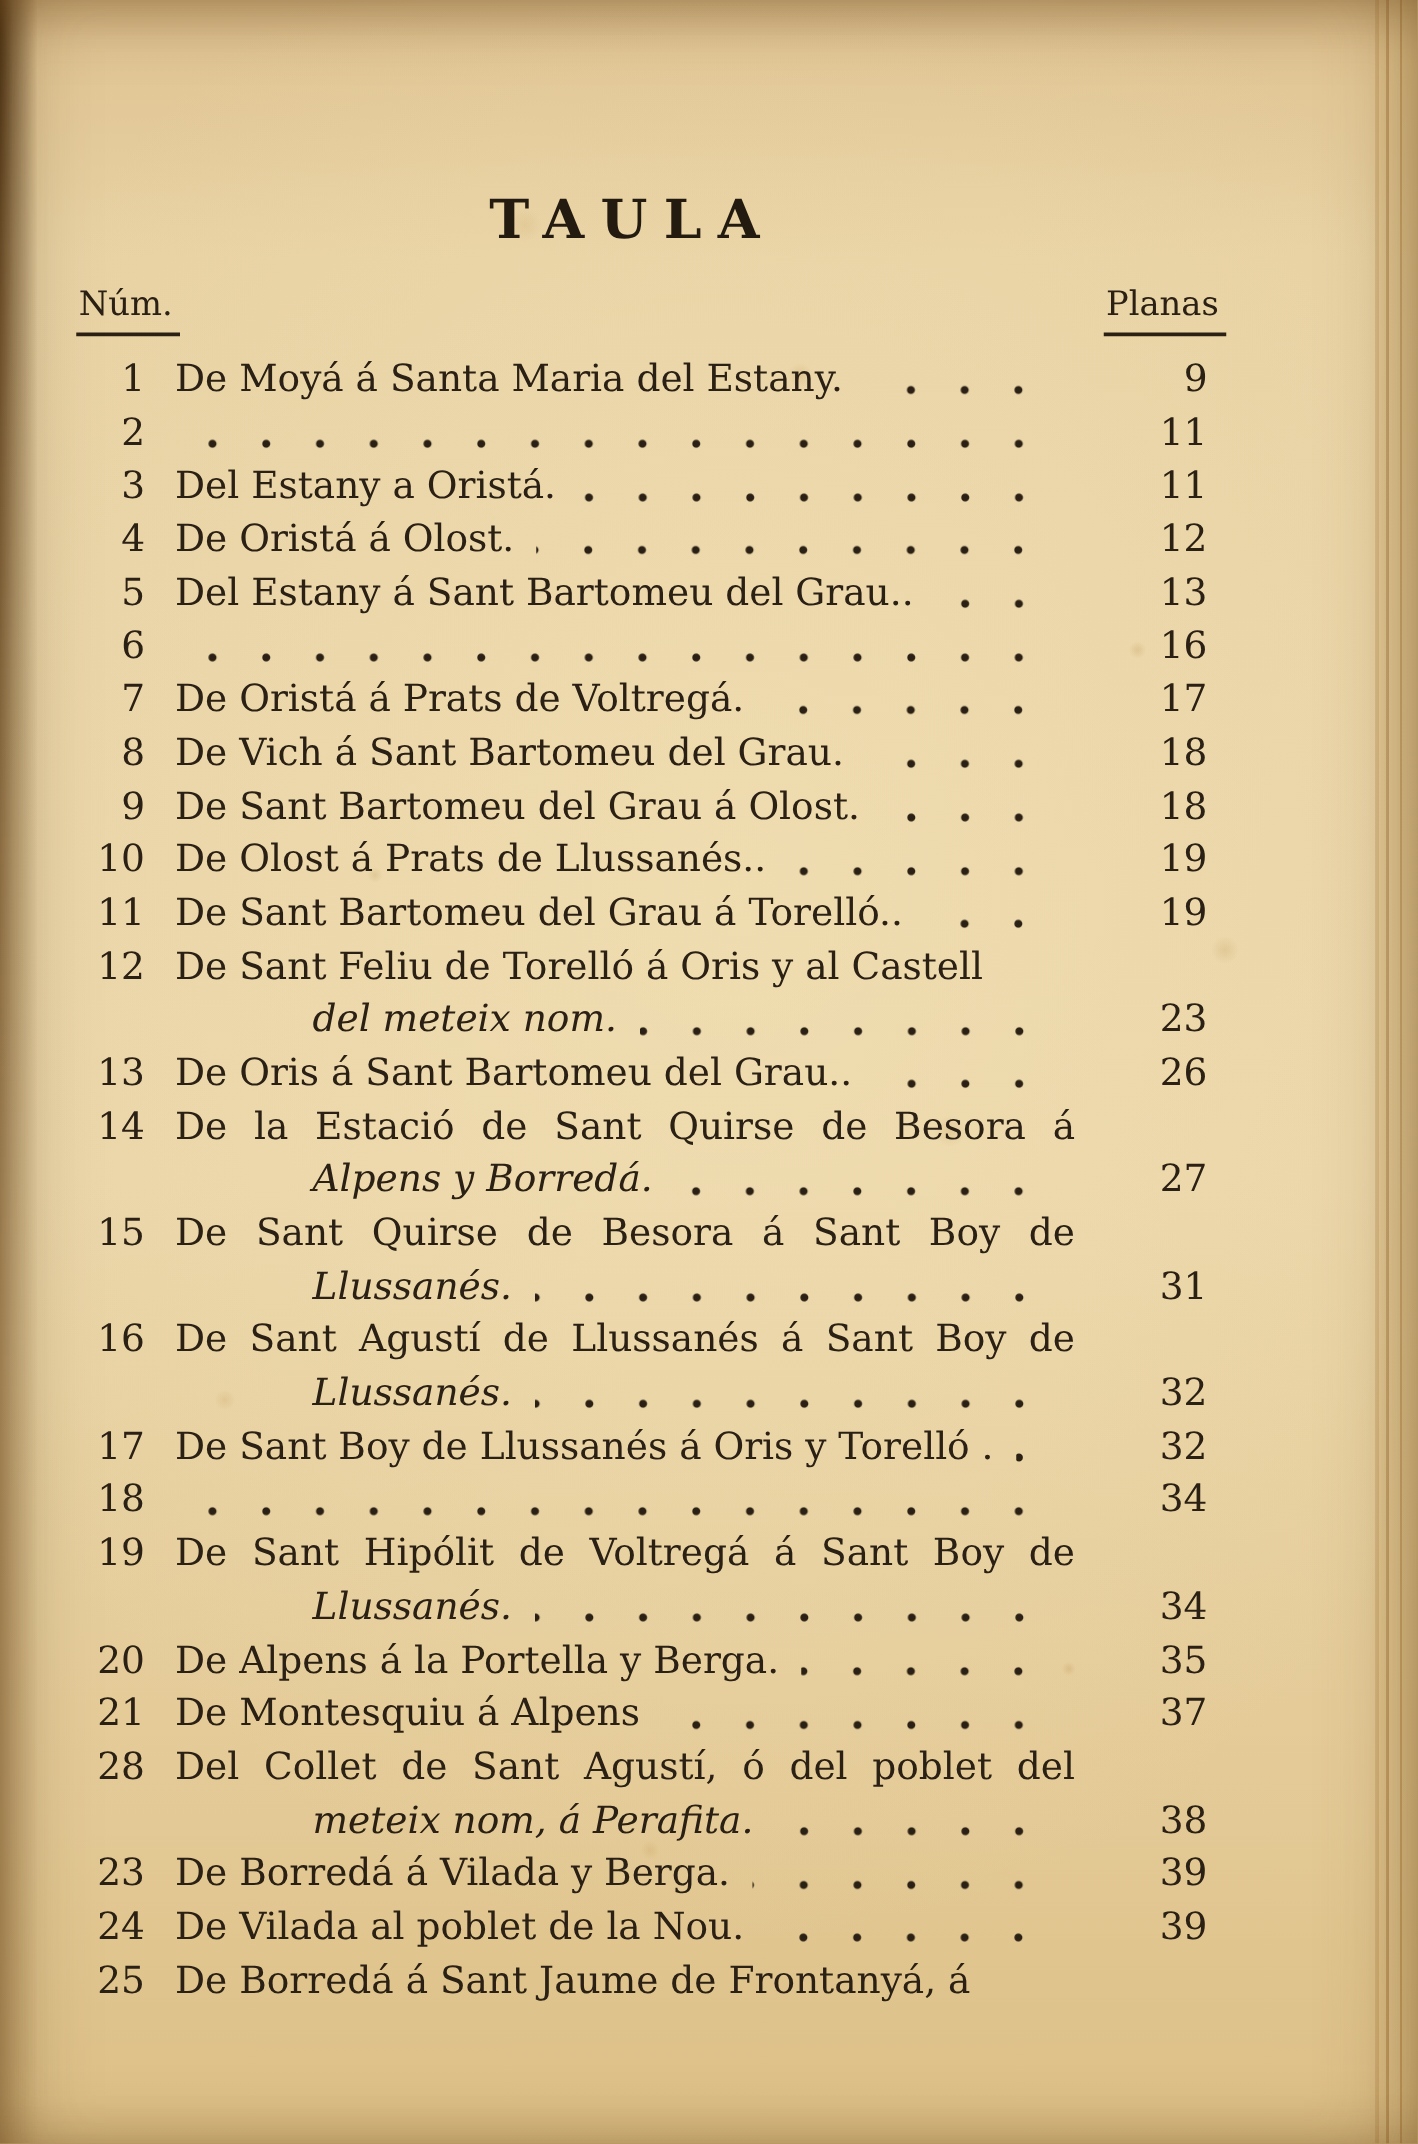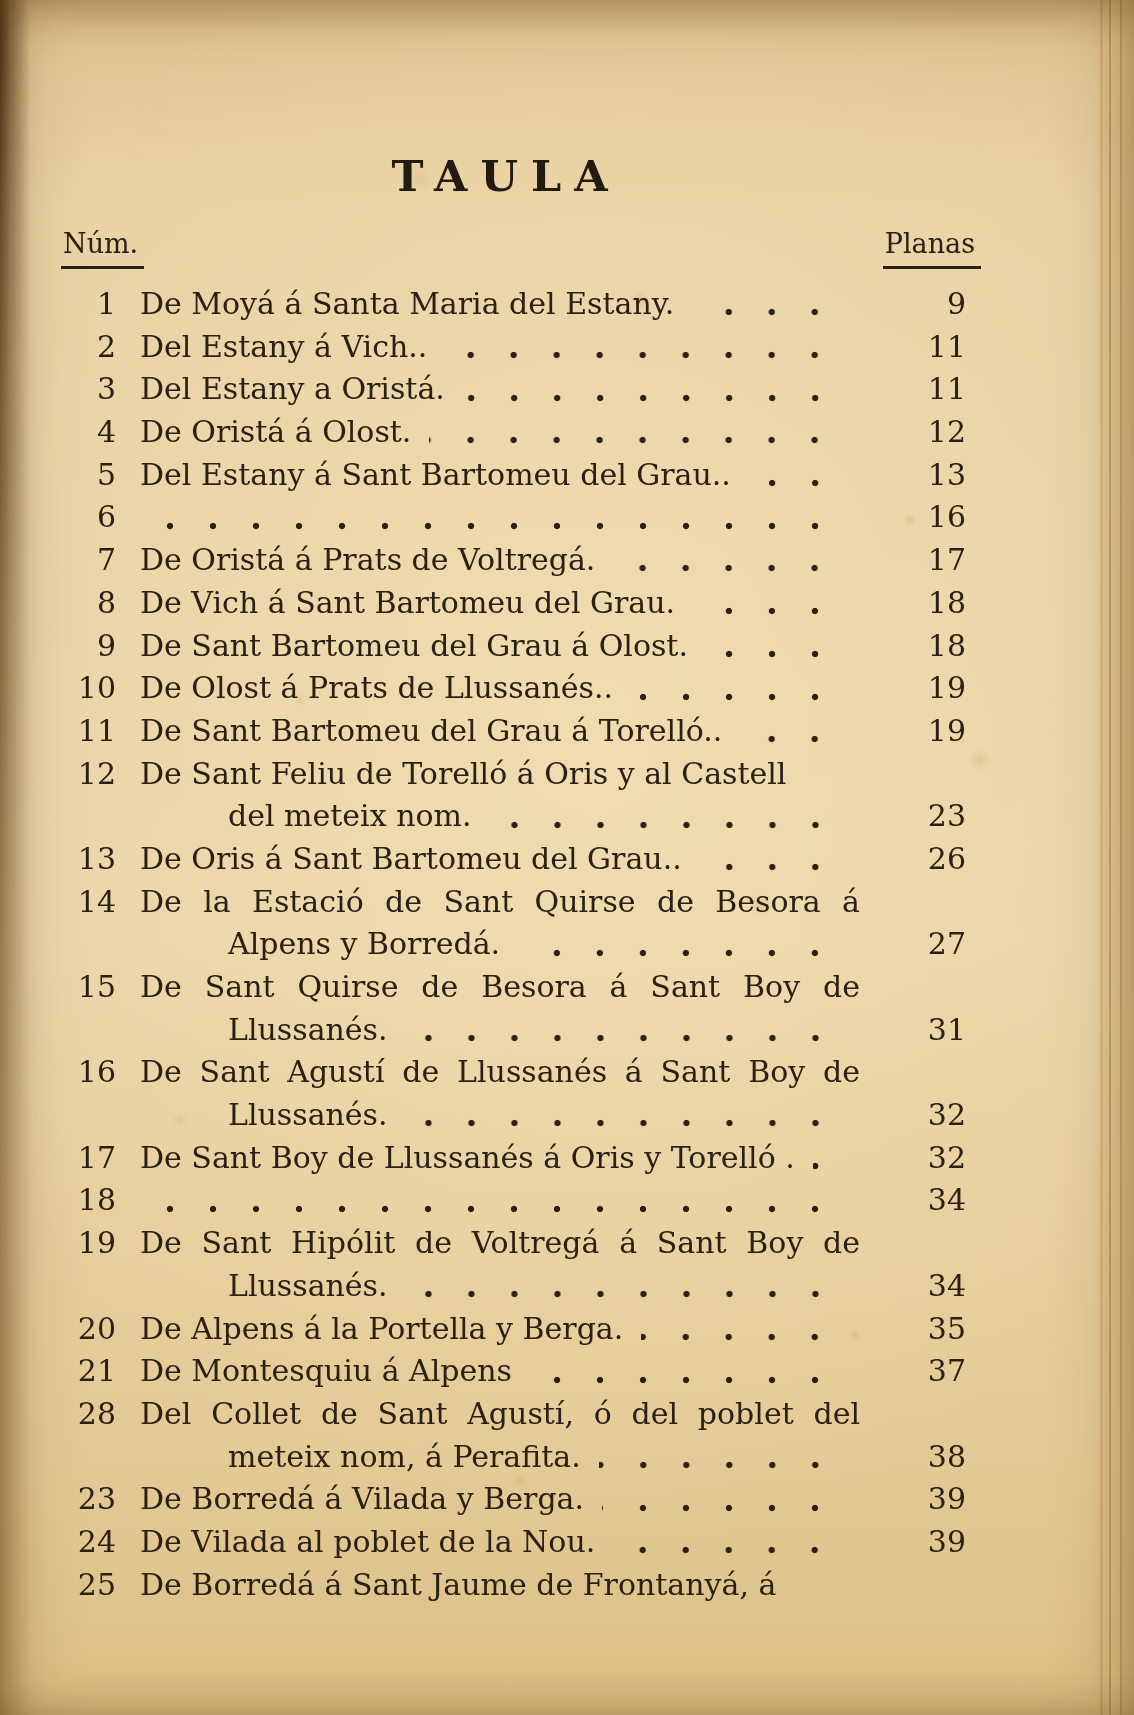--- a/index.html
+++ b/index.html
@@ -73,21 +73,21 @@
     margin-left:15px;
   }
   .col-h{border-bottom:3px solid #2b2014;padding:0 6px 7px 2px;}
   .toc{
     position:absolute;left:46px;top:286px;width:920px;
     font-size:30px;
   }
   .line{display:flex;align-items:baseline;height:42.7px;white-space:nowrap;}
   .num{flex:0 0 70px;text-align:right;padding-right:24px;box-sizing:content-box;}
   .txt{flex:0 0 auto;}
-  .txt.indent{margin-left:88px;}
+  .txt.indent{margin-left:110px;font-style:italic;}
   .txt.just{flex:1 1 auto;text-align:justify;text-align-last:justify;padding-right:48px;white-space:normal;}
   .spacer{flex:1 1 auto;}
   .leader{
     flex:1 1 auto;align-self:center;height:10px;
     margin:0 55px 0 18px;transform:translateY(5px);
     background-image:radial-gradient(circle at 5px 5px, #2b2014 2.7px, rgba(0,0,0,0) 3.6px);
     background-size:43px 10px;background-repeat:repeat-x;background-position:right center;
   }
   .pagenum{flex:0 0 58px;text-align:right;}
 </style>
@@ -109,21 +109,20 @@
         <div class="line">
           <span class="num">1</span>
           <span class="txt">De Moyá á Santa Maria del Estany.</span>
           <span class="leader"></span>
           <span class="pagenum">9</span>
         </div>
       </div>
       <div>
         <div class="line">
           <span class="num">2</span>
-          <span class="txt">Del Estany á Vich..</span>
           <span class="leader"></span>
           <span class="pagenum">11</span>
         </div>
       </div>
       <div>
         <div class="line">
           <span class="num">3</span>
           <span class="txt">Del Estany a Oristá.</span>
           <span class="leader"></span>
           <span class="pagenum">11</span>

